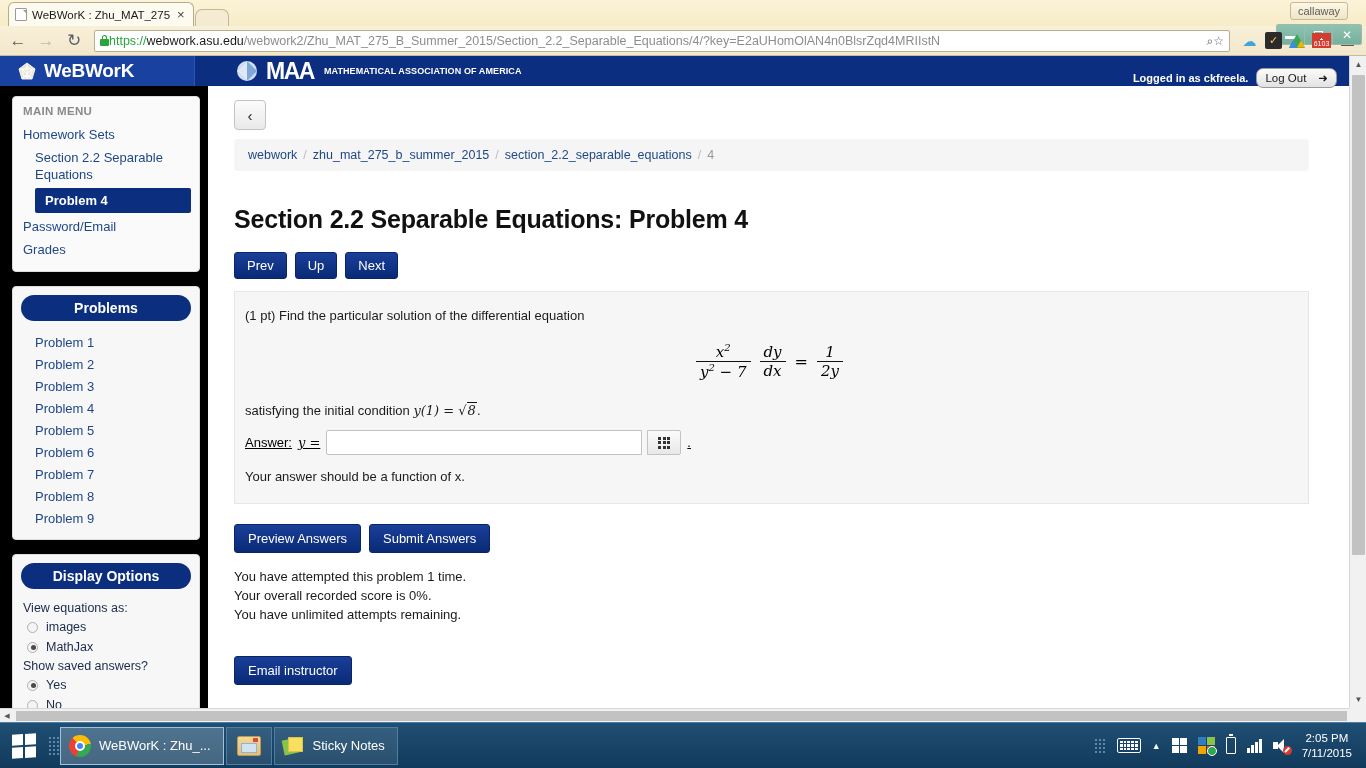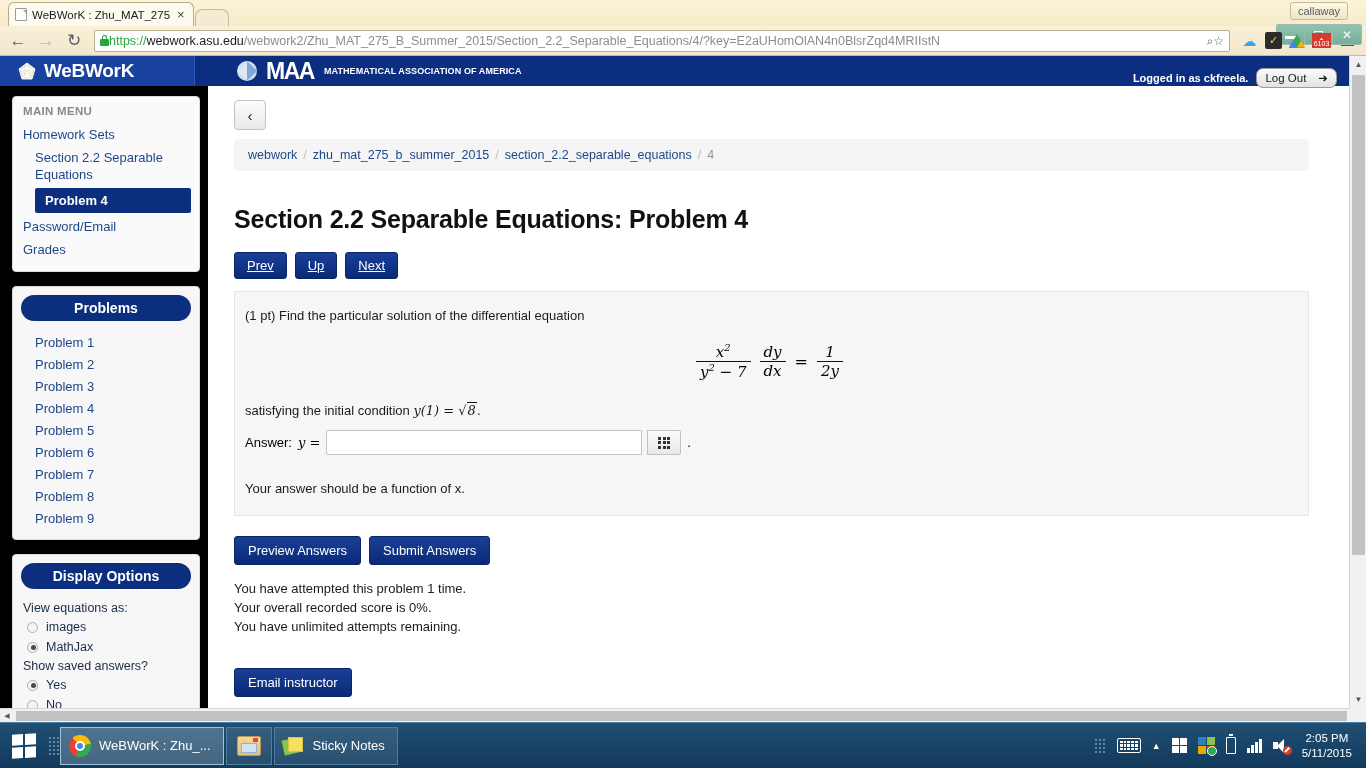--- a/index.html
+++ b/index.html
@@ -202,40 +202,40 @@
   h1.page-title {
     font-size: 25px; font-weight: bold; color: #111;
     margin: 34px 0 0 0; letter-spacing: -0.2px;
   }
   .navbtn-row { display: flex; gap: 8px; margin: 18px 0 12px 0; }
   .wwbtn {
     background: linear-gradient(to bottom,#1a3f99,#092a76);
     border: 1px solid #0a2566; border-radius: 3px;
     color: #fff; font-size: 13px; padding: 6px 13px; cursor: pointer;
   }
-  .wwbtn.sm { padding: 5px 12px; font-size: 13px; text-decoration: underline; }
+  .wwbtn.sm { padding: 5px 12px; font-size: 13px; }
 
   .problem-box {
     background: #f6f6f6; border: 1px solid #e6e6e6;
     padding: 14px 14px 16px 10px; margin-bottom: 20px;
   }
   .prob-text { font-size: 13px; color: #1b1b1b; line-height: 1.5; }
   .math { font-family: "DejaVu Serif", serif; font-style: italic; }
   .eq-display { display: flex; justify-content: center; margin: 16px 0 20px 0; }
   .frac { display: inline-flex; flex-direction: column; align-items: center; vertical-align: middle; font-family: "DejaVu Serif", serif; font-style: italic; }
   .frac .num { padding: 0 4px; font-size: 15px; }
   .frac .den { padding: 0 4px; font-size: 15px; border-top: 1.2px solid #111; }
   .eq-row { display: flex; align-items: center; gap: 9px; font-family: "DejaVu Serif", serif; }
   .eq-eq { font-size: 16px; font-style: normal; }
   sup.exp { font-size: 10px; vertical-align: super; }
   .sqrt { font-family: "DejaVu Serif", serif; font-style: italic; }
   .sqrt .rad { font-style: normal; }
   .sqrt .under { border-top: 1.1px solid #111; padding: 0 1px; }
 
-  .answer-row { display: flex; align-items: center; gap: 6px; margin: 10px 0 24px 0; font-size: 13px; }
+  .answer-row { display: flex; align-items: center; gap: 6px; margin: 10px 0 12px 0; font-size: 13px; text-decoration: underline; }
   .answer-input {
     width: 316px; height: 25px;
     border: 1px solid #c3c3c3; background: #fff;
     border-radius: 2px 0 0 2px;
   }
   .keypad-btn {
     width: 34px; height: 25px; margin-left: -1px;
     background: linear-gradient(to bottom,#fbfbfb,#e8e8e8);
     border: 1px solid #c3c3c3; border-radius: 0 2px 2px 0;
     display: flex; align-items: center; justify-content: center; cursor: pointer;
@@ -667,17 +667,17 @@
           <i style="height:11px"></i>
           <i style="height:14px"></i>
         </span>
       <span class="vol-icon">
           <i class="spk"></i>
           <i class="cone"></i>
           <i class="mute"></i>
         </span>
       <span class="clock">
         <div>2:05 PM</div>
-        <div>5/11/2015</div>
+        <div>7/11/2015</div>
       </span>
     </div>
   </div>
 </div>
 
 </body></html>

